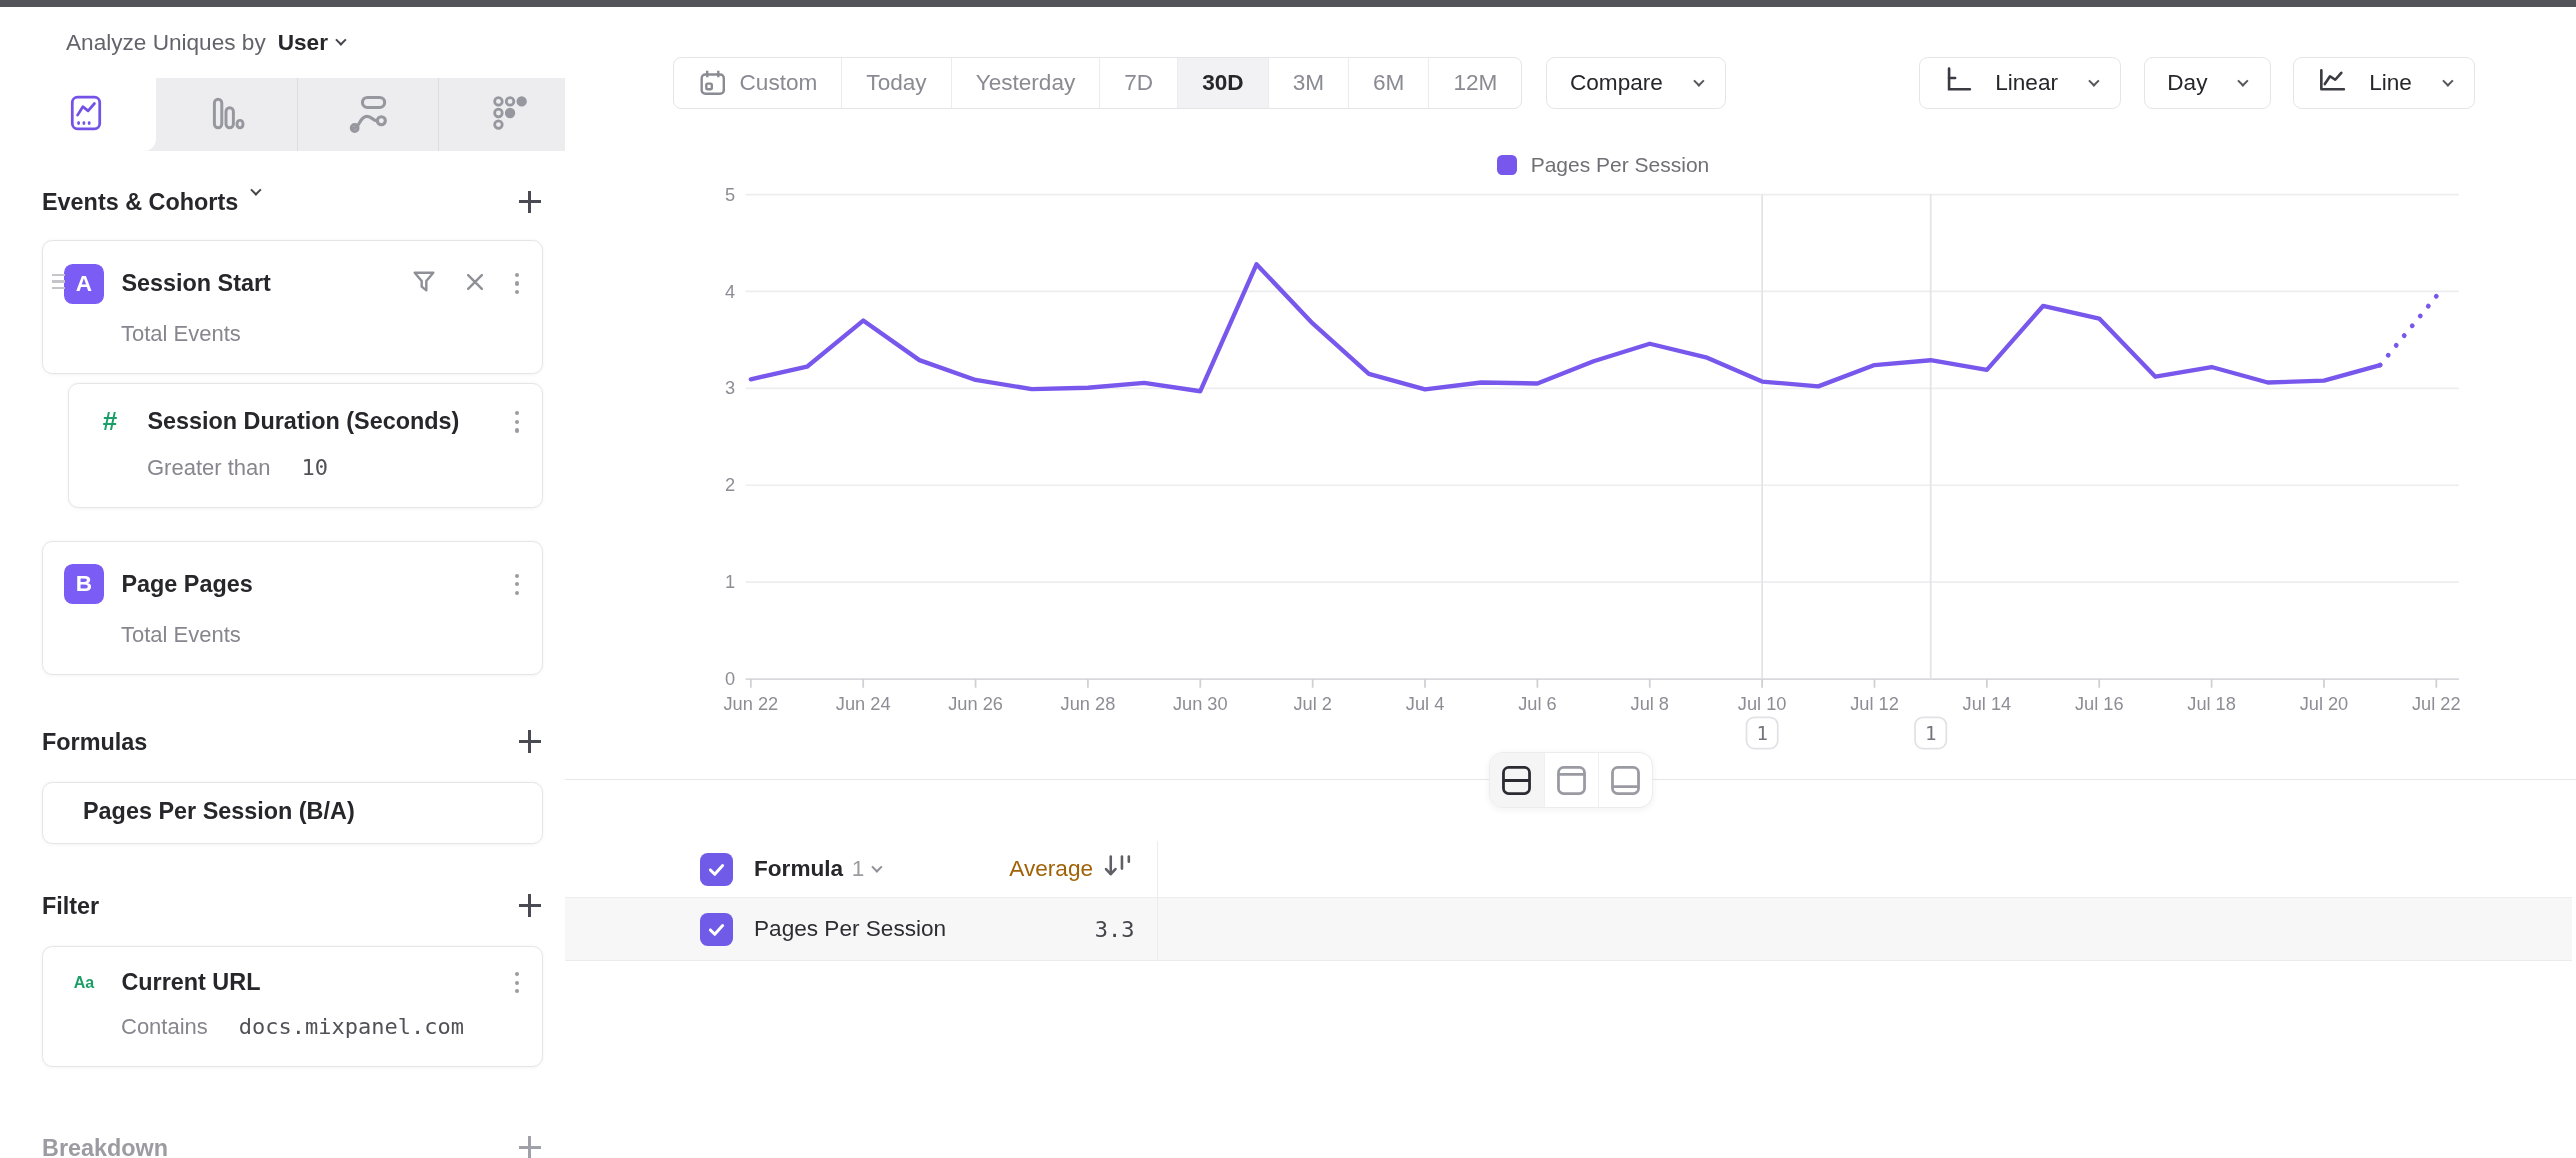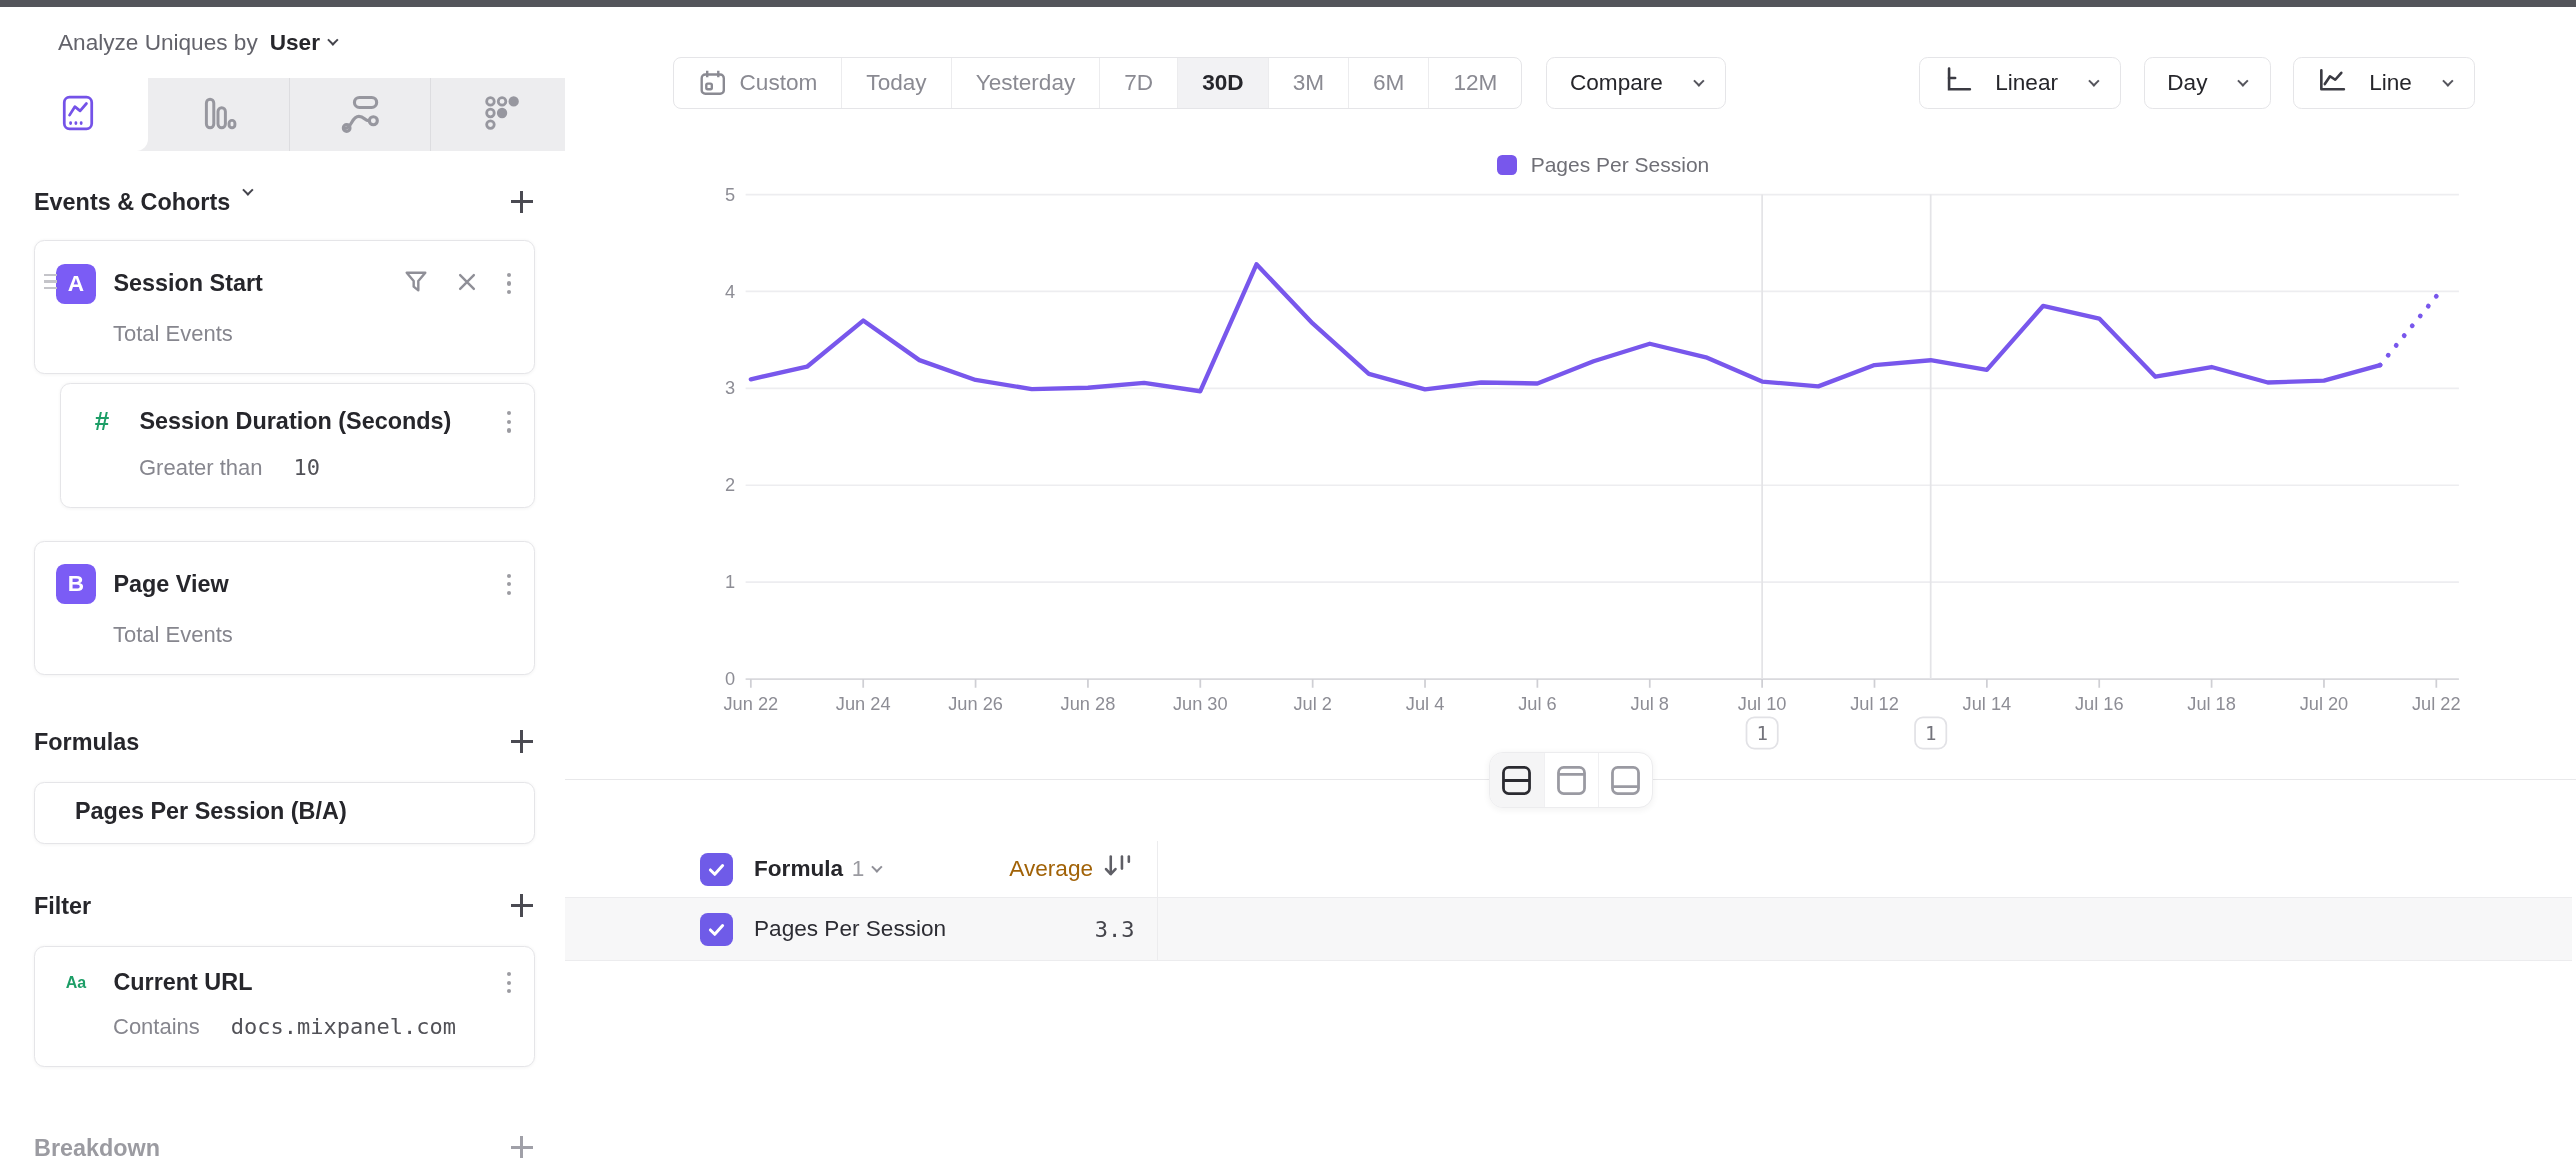--- a/index.html
+++ b/index.html
@@ -7,21 +7,21 @@
     font-family:"Liberation Sans", sans-serif; color:#2c2c33; overflow:hidden; }
   .app { position:relative; width:2576px; height:1159px; background:#fff; }
   .topbar { position:absolute; top:0; left:0; right:0; height:7px; background:#54555b; z-index:5; }
 
   .mono { font-family:"DejaVu Sans Mono", monospace; }
   .chev { display:inline-block; width:9.6px; height:9.6px; border-right:2.6px solid currentColor;
           border-bottom:2.6px solid currentColor; transform:rotate(45deg); margin:-3.5px 0 1.7px 8.7px; }
   .chev.sm { width:7.8px; height:7.8px; border-width:2.2px; }
 
   
-  .sidebar { position:absolute; top:7px; left:8px; width:564px; bottom:0; background:#fff;
+  .sidebar { position:absolute; top:7px; left:16px; width:564px; bottom:0; background:#fff;
              border-right:1.7px solid #e8e8ea; }
   .an-header { height:71px; display:flex; align-items:center; padding-left:50px;
                font-size:22.6px; color:#63636b; }
   .an-header b { color:#26262b; font-weight:700; margin-left:12px; }
   .tabstrip { display:flex; height:73px; background:#ededef; }
   .tab { flex:1; display:flex; align-items:center; justify-content:center; color:#97979f; }
   .tab + .tab { border-left:1.7px solid #dddde0; }
   .tab.active { background:#fff; color:#7452e8; border-left:none; border-radius:0 0 12px 0; }
   .tab.active + .tab { border-left:none; }
 
@@ -213,21 +213,21 @@
         </div>
         <div class="sub">
           <span>Greater than</span>
           <span class="val mono">10</span>
         </div>
       </div>
 
       <div class="card" style="margin-top:33px">
         <div class="row1">
           <span class="badge">B</span>
-          <span class="title">Page View</span>
+          <span class="title">Page Pages</span>
           <span class="icnrow">
               <span class="kebab">
                 <i></i>
                 <i></i>
                 <i></i>
               </span>
             </span>
         </div>
         <div class="sub">
           <span>Total Events</span>

